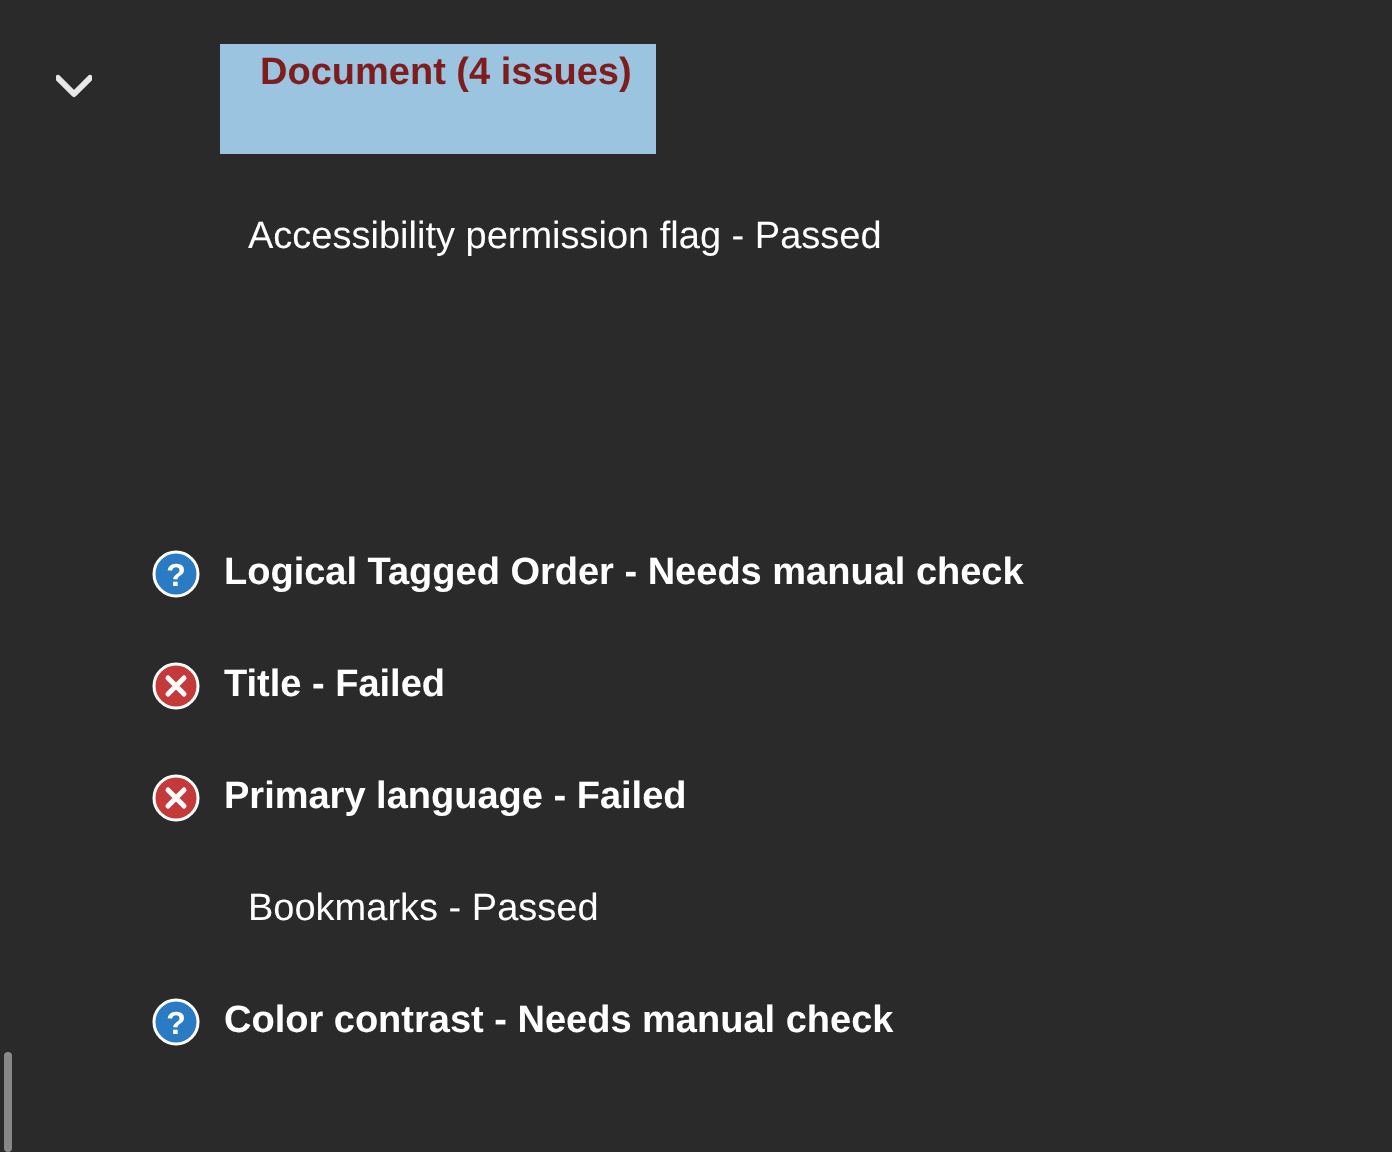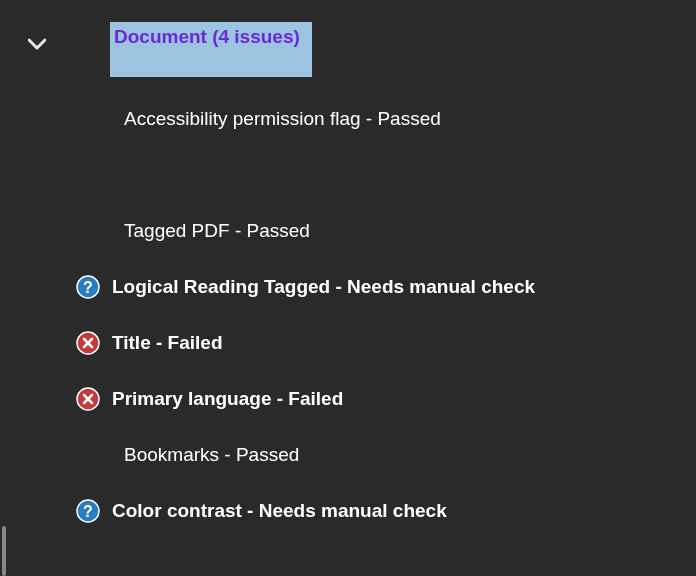--- a/index.html
+++ b/index.html
@@ -29,24 +29,24 @@
     .chevron {
       display: inline-block;
     }
     .chevron svg {
       fill: #f0f0f0;
     }
     .section-header {
       display: inline-block;
       margin-left: 86px;
       background-color: #9ac4e0;
-      color: #6d28d9;
+      color: #7f1d1d;
       font-size: 19px;
       font-weight: 600;
-      padding: 4px 12px 28px 4px;
+      padding: 4px 12px 28px 20px;
       line-height: 1.2;
     }
     .items {
       margin-top: 14px;
     }
     .item {
       display: flex;
       align-items: center;
       padding: 16px 0 16px 0;
       margin-left: 52px;
@@ -104,30 +104,29 @@
   <div class="items">
       <div class="item">
         <div class="item-icon empty"></div>
         <div class="item-text">Accessibility permission flag - Passed</div>
       </div>
       <div class="item">
         <div class="item-icon empty"></div>
       </div>
       <div class="item">
         <div class="item-icon empty"></div>
-        <div class="item-text">Tagged PDF - Passed</div>
       </div>
       <div class="item">
         <div class="item-icon">
           <svg viewBox="0 0 24 24">
             <circle cx="12" cy="12" r="11" fill="#2a7bc4" stroke="#ffffff" stroke-width="1.5"></circle>
             <text x="12" y="18" text-anchor="middle" font-size="16" font-weight="bold" fill="#ffffff" font-family="Arial">?</text>
           </svg>
         </div>
-        <div class="item-text bold">Logical Reading Tagged - Needs manual check</div>
+        <div class="item-text bold">Logical Tagged Order - Needs manual check</div>
       </div>
       <div class="item">
         <div class="item-icon">
           <svg viewBox="0 0 24 24">
             <circle cx="12" cy="12" r="11" fill="#c43a3a" stroke="#ffffff" stroke-width="1.5"></circle>
             <path d="M8 8 L16 16 M16 8 L8 16" stroke="#ffffff" stroke-width="2.5" stroke-linecap="round"></path>
           </svg>
         </div>
         <div class="item-text bold">Title - Failed</div>
       </div>

